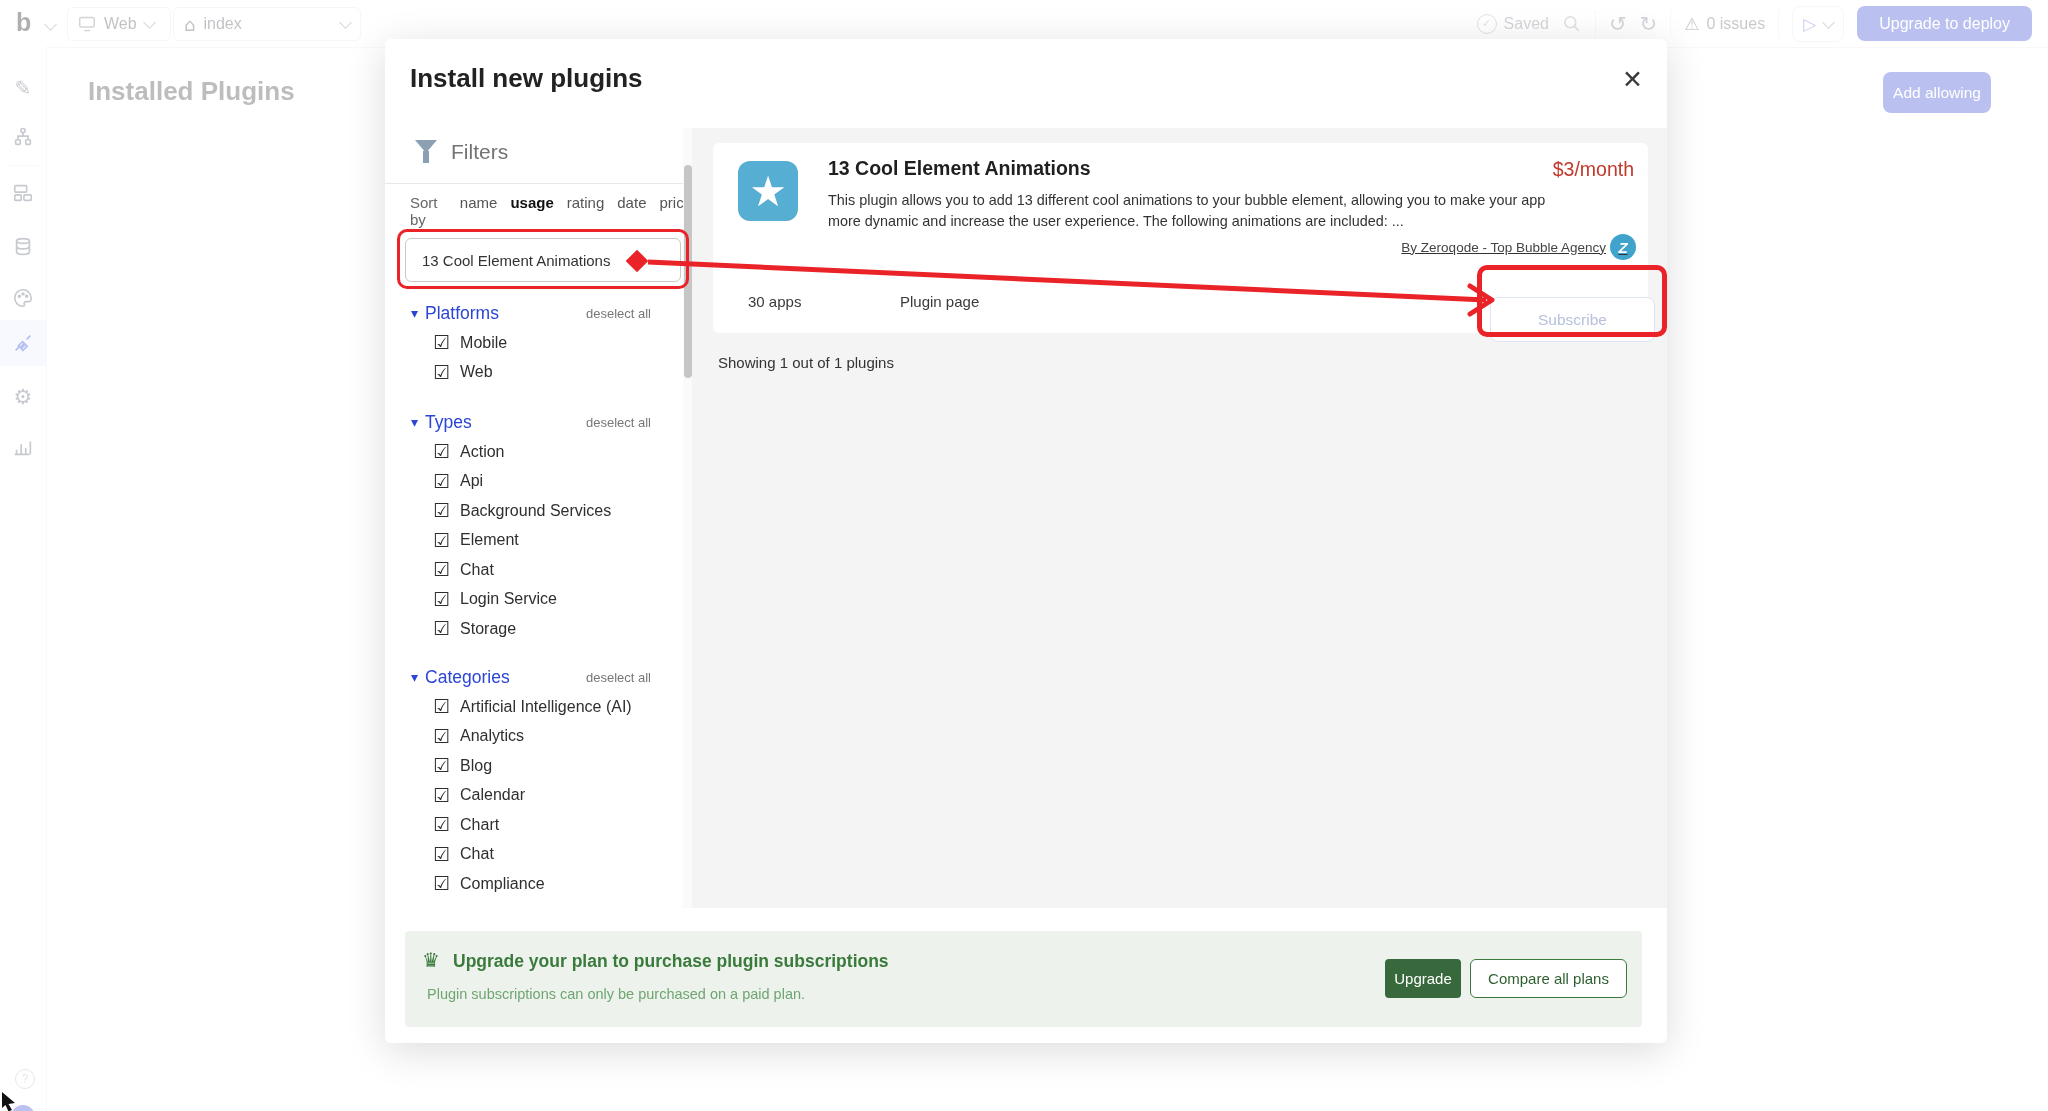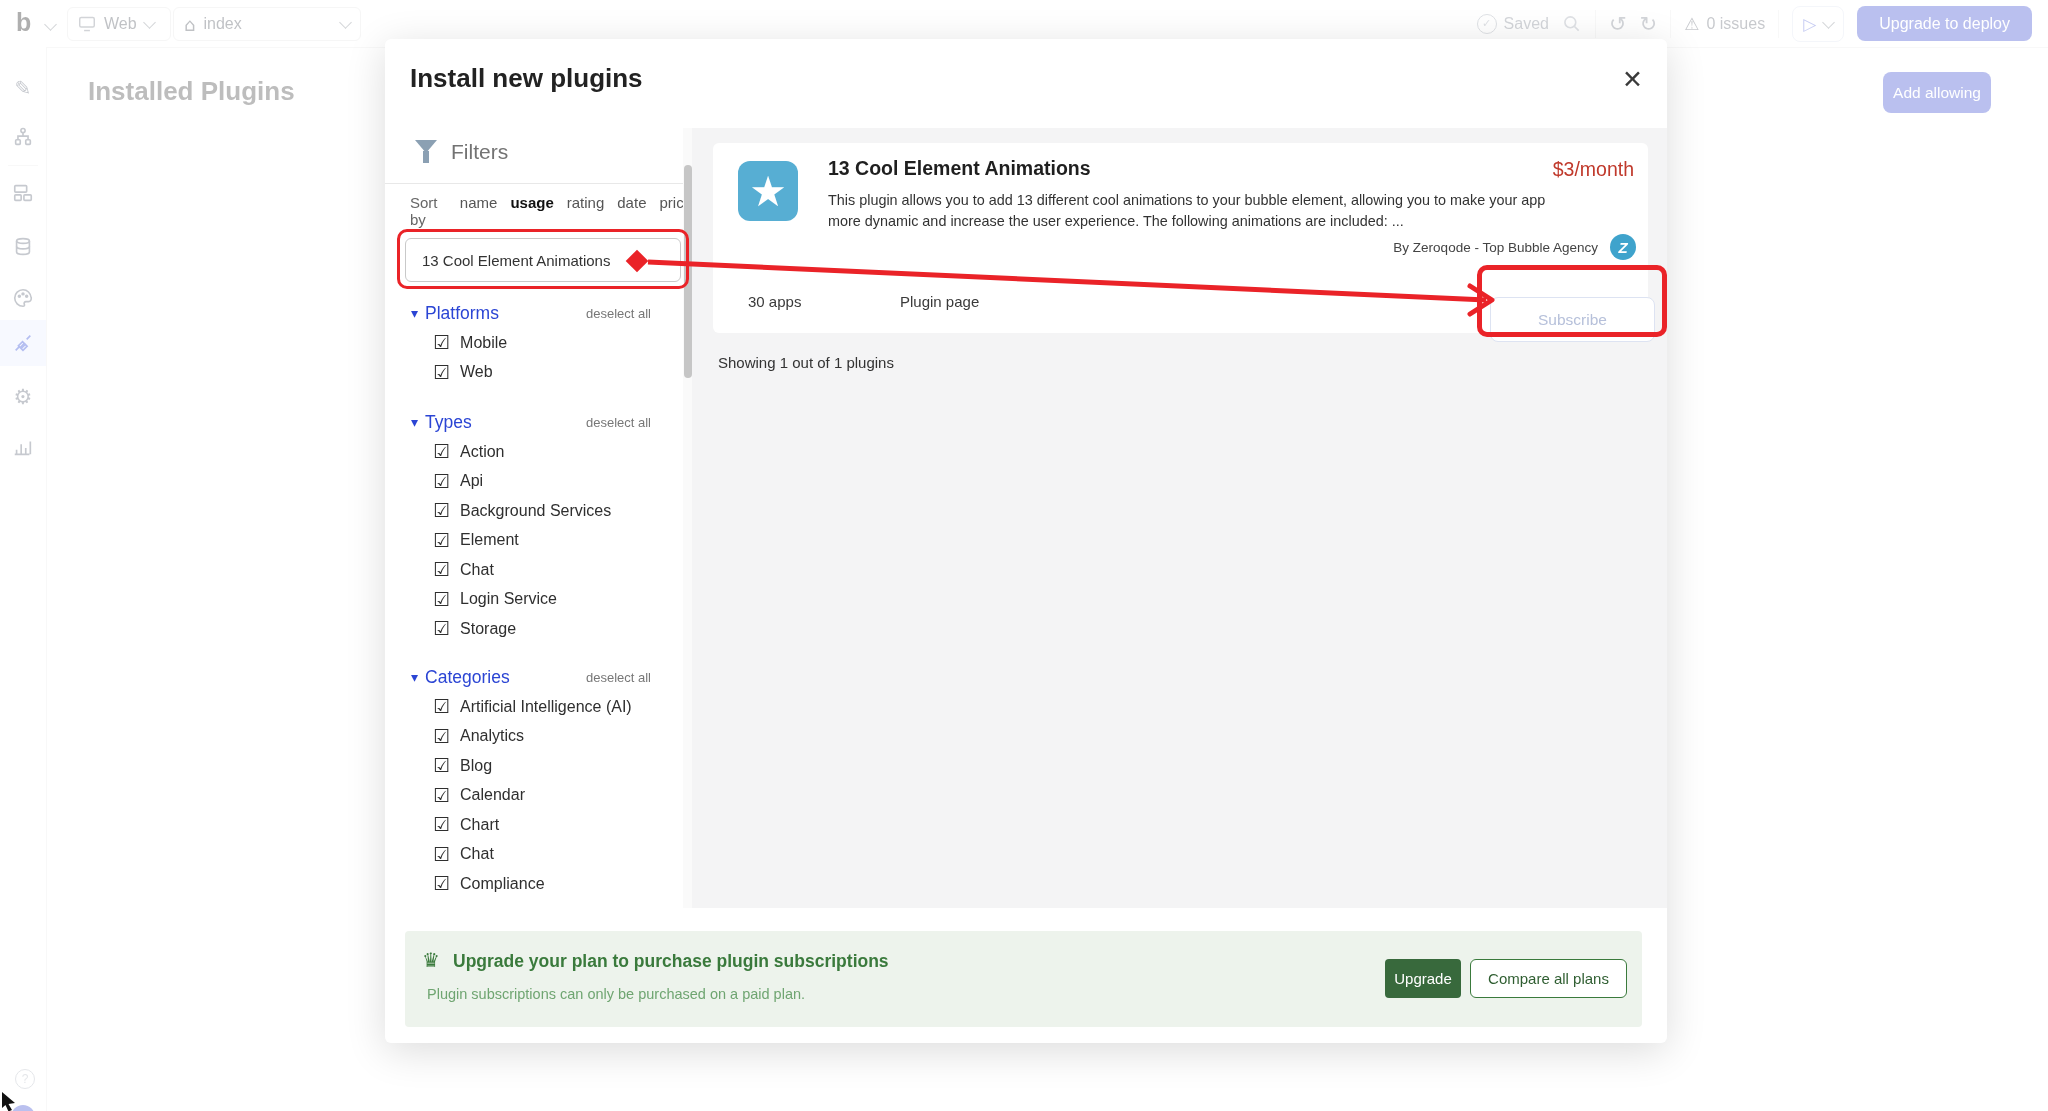--- a/index.html
+++ b/index.html
@@ -55,21 +55,21 @@
   .f-item-label{font-size:16px;color:#2f2f2f;}
   .scroll-track{position:absolute;left:298px;top:89px;width:9px;height:780px;background:#fafafa;}
   .scroll-thumb{position:absolute;left:299px;top:126px;width:8px;height:213px;background:#c6c6c6;border-radius:4px;}
 
   #content{position:absolute;left:307px;top:89px;width:975px;height:780px;background:#f4f4f5;}
   #card{position:absolute;left:21px;top:15px;width:935px;height:190px;background:#fff;border-radius:6px;}
   .p-tile{position:absolute;left:25px;top:18px;width:60px;height:60px;border-radius:12px;background:#57aed3;color:#fff;display:flex;align-items:center;justify-content:center;font-size:42px;}
   .p-name{position:absolute;left:115px;top:14px;font-size:19.5px;font-weight:600;color:#1f1f1f;}
   .p-price{position:absolute;right:14px;top:15px;font-size:19.5px;color:#c0392b;margin-left:20px;}
   .p-desc{position:absolute;left:115px;top:47px;width:725px;font-size:14.4px;line-height:1.45;color:#333;}
-  .p-author{position:absolute;right:12px;top:91px;display:flex;align-items:center;gap:12px;}
+  .p-author{position:absolute;right:12px;top:91px;display:flex;align-items:center;gap:4px;text-decoration:underline;}
   .p-author-text{font-size:13.5px;color:#444;}
   .z-badge{width:26px;height:26px;border-radius:50%;background:#3fa3cc;color:#fff;font-size:15px;font-weight:700;font-style:italic;display:flex;align-items:center;justify-content:center;}
   .p-apps{position:absolute;left:35px;top:150px;font-size:15px;color:#3a3a3a;}
   .p-page{position:absolute;left:187px;top:150px;font-size:15px;color:#3a3a3a;cursor:pointer;}
   .subscribe-btn{position:absolute;left:777px;top:134px;width:163px;height:43px;background:#fff;border:1.5px solid #dde3f2;border-radius:8px;color:#b6c0da;font-size:15.5px;display:flex;align-items:center;justify-content:center;margin-top:20px;}
   .showing{position:absolute;left:26px;top:226px;font-size:15px;color:#333;}
 
   #banner{position:absolute;left:20px;top:892px;width:1237px;height:96px;background:#edf3ec;border-radius:4px;}
   .b-crown{position:absolute;left:17px;top:17px;font-size:20px;color:#3a7a3c;}
   .b-title{position:absolute;left:48px;top:20px;font-size:17.5px;font-weight:600;color:#3a7a3c;}

